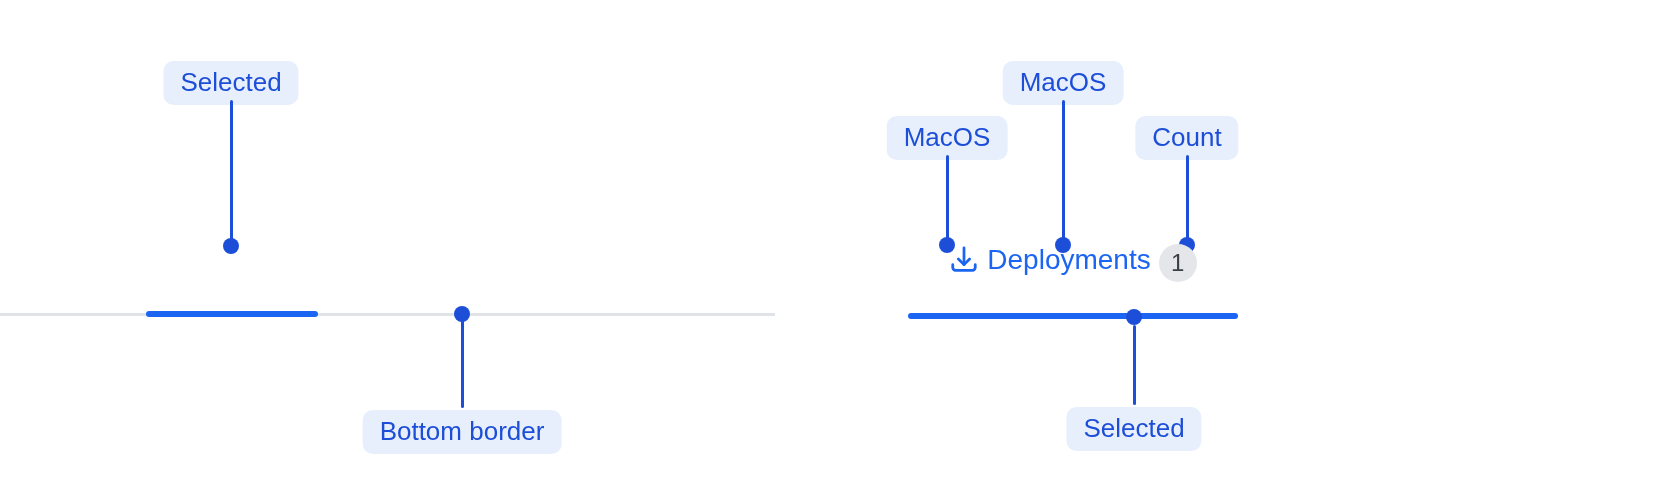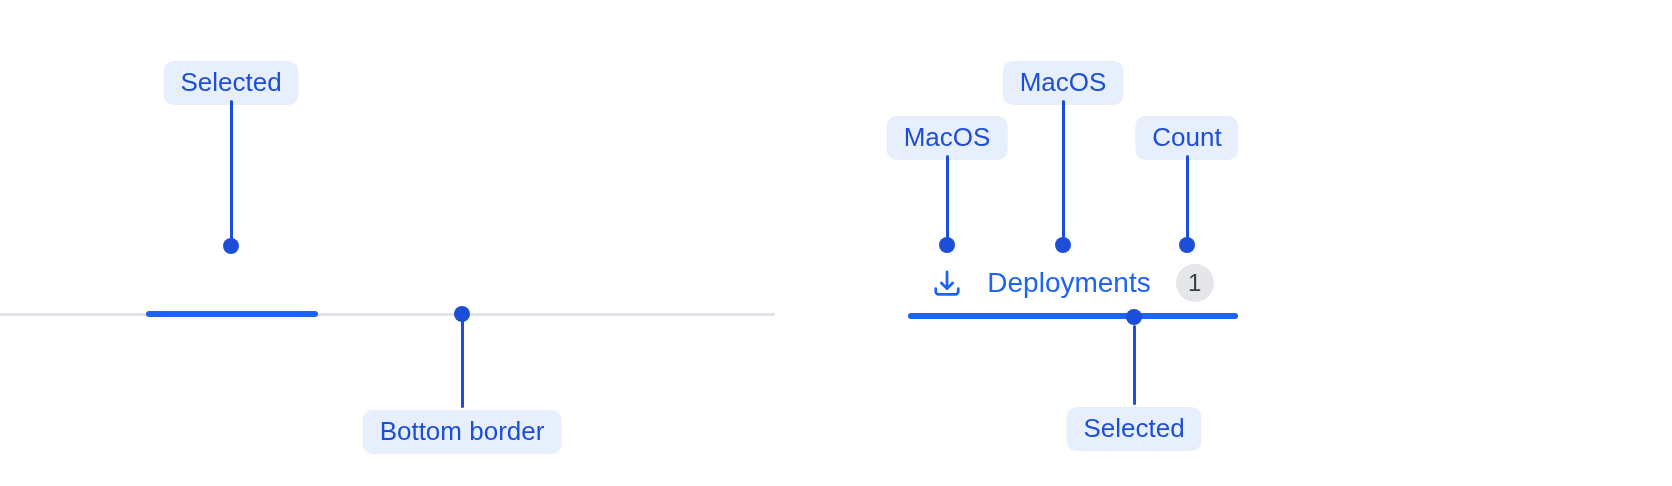--- a/index.html
+++ b/index.html
@@ -31,22 +31,22 @@
   .tab{
     height:62px;display:flex;align-items:center;justify-content:center;
     font-size:27px;font-weight:500;color:var(--tab-gray);cursor:pointer;
   }
   .tab.w0{width:146px}.tab.w1{width:172px}.tab.w2{width:122px}.tab.w3{width:153px}.tab.w4{width:182px}
   .tab.selected{color:var(--accent);}
   .tabbar-border{position:absolute;left:0;top:313px;width:775px;height:3px;background:var(--line-gray);}
   .tab-underline{position:absolute;left:146px;top:311px;width:172px;height:6px;border-radius:3px;background:var(--accent);}
   
   .deploy-tab{
-    position:absolute;left:908px;top:256px;width:330px;height:54px;
-    display:flex;align-items:center;justify-content:center;gap:25px;
+    position:absolute;left:908px;top:244px;width:330px;height:54px;
+    display:flex;align-items:flex-start;justify-content:center;gap:8px;
     color:var(--accent);font-size:28px;font-weight:500;cursor:pointer;white-space:nowrap;
   }
   .deploy-tab svg{flex:0 0 auto;display:block;}
   .badge{
     width:38px;height:38px;border-radius:50%;background:var(--badge-bg);color:var(--badge-fg);
     display:flex;align-items:center;justify-content:center;font-size:24px;font-weight:500;
   }
   .indicator{position:absolute;left:908px;top:313px;width:330px;height:6px;border-radius:3px;background:var(--accent);}
 </style>
 </head>

